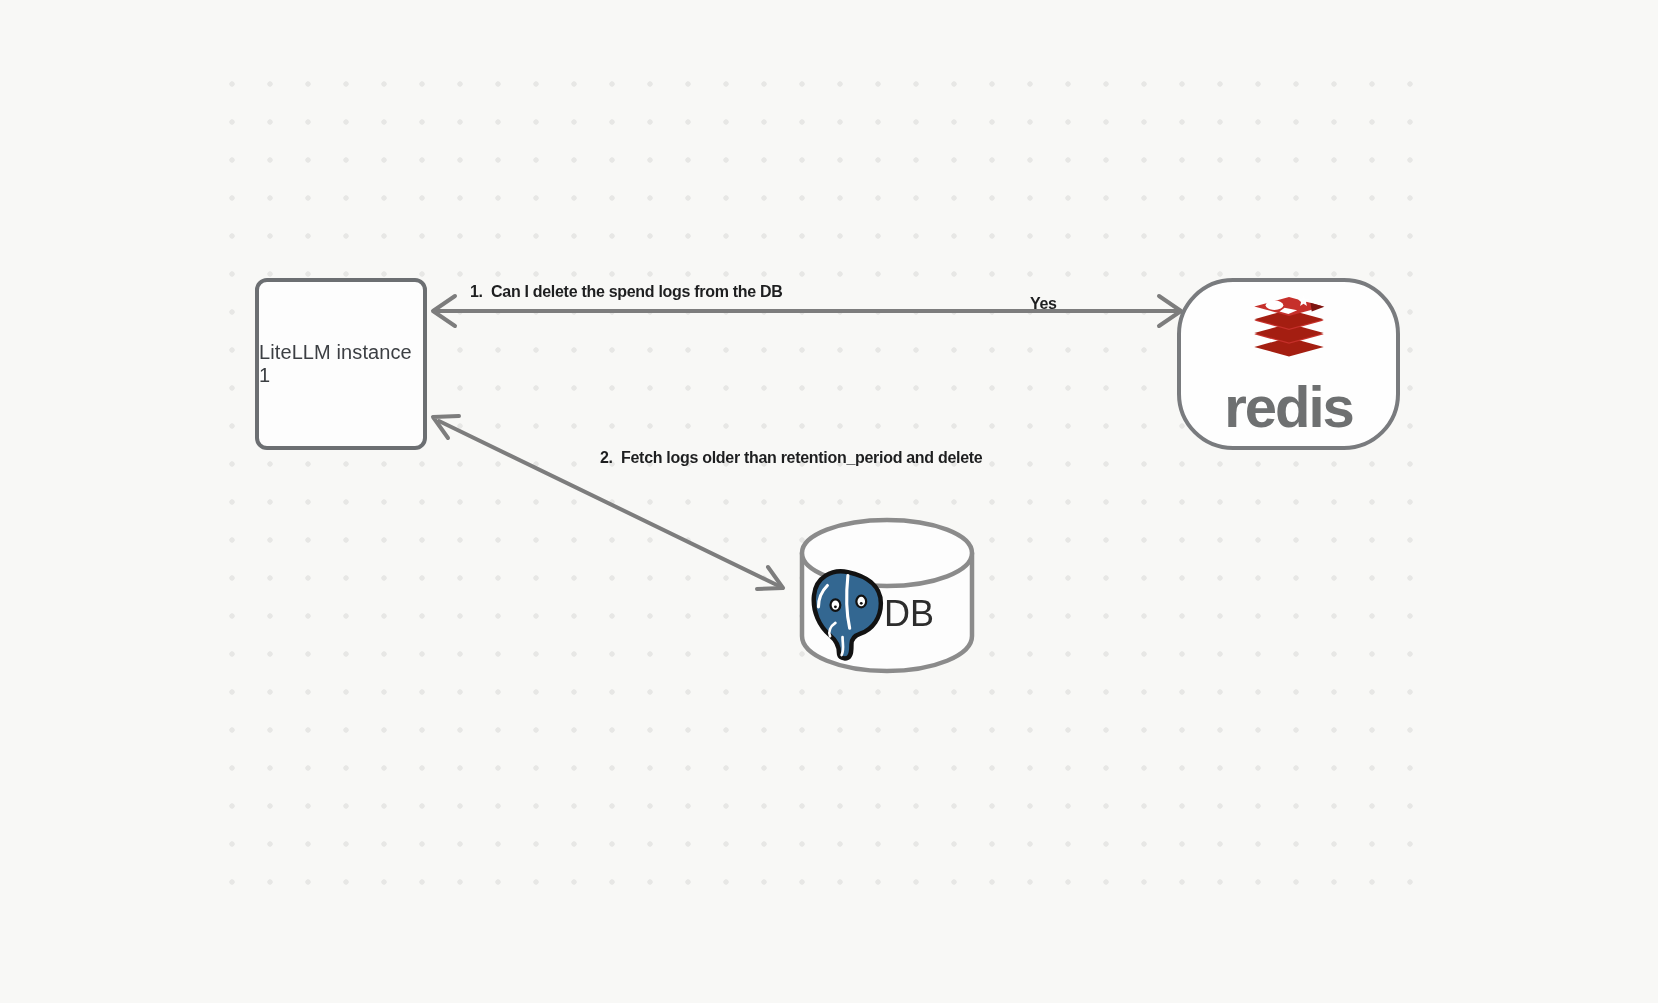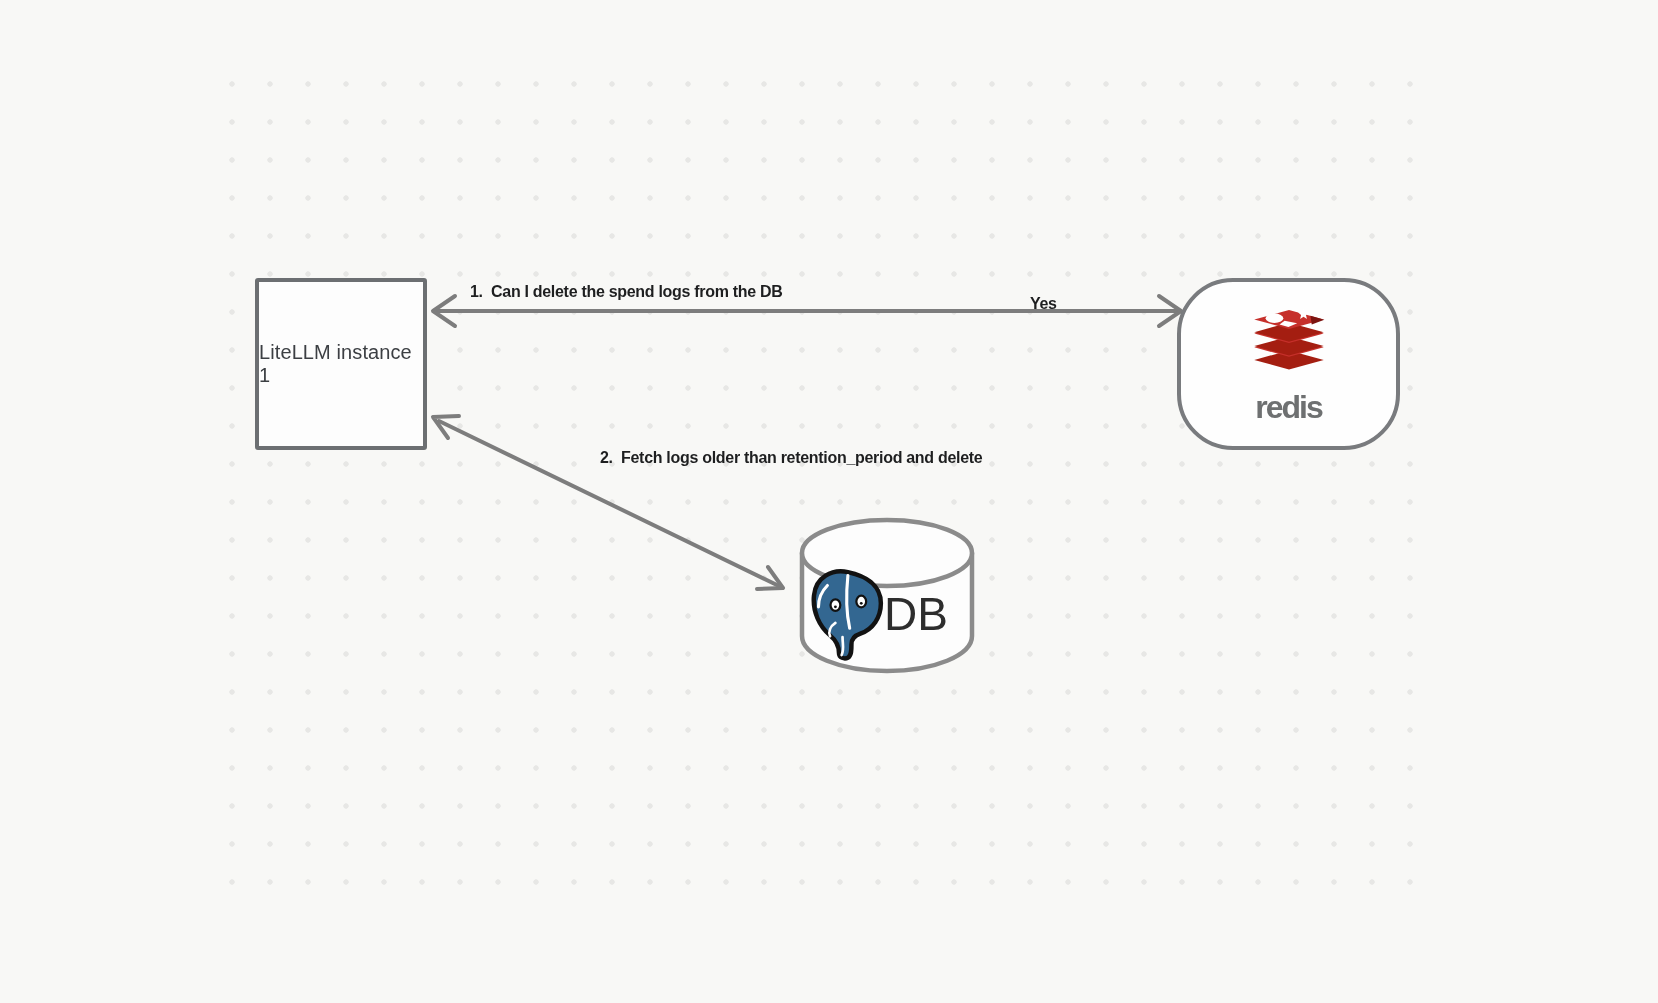--- a/index.html
+++ b/index.html
@@ -12,56 +12,56 @@
   }
   .dots{
     position:absolute;left:213px;top:65px;width:1217px;height:846px;
     background-image:radial-gradient(circle, #e7e7e5 2.4px, transparent 3px);
     background-size:38px 38px;
   }
   .node{
     position:absolute;
     width:172px;height:172px;
     border:4px solid #6c6f72;
-    border-radius:3px;
+    border-radius:12px;
     background:#fdfdfd;
     display:flex;align-items:center;justify-content:center;
     box-sizing:border-box;
   }
   .node .node-label{
     font-size:20px;color:#3c3f43;letter-spacing:0.1px;
   }
   #node-instance1{left:255px;top:278px;}
   #node-instance2{left:255px;top:519px;}
   #node-instance3{left:255px;top:758px;}
   .redis-node{
     position:absolute;left:1177px;top:278px;width:223px;height:172px;
     border:4px solid #797b7e;border-radius:56px;background:#fefefe;
     box-sizing:border-box;
     display:flex;flex-direction:column;align-items:center;justify-content:center;
   }
   .redis-wordmark{
-    font-size:32px;font-weight:bold;color:#6e7071;letter-spacing:-2px;
+    font-size:58px;font-weight:bold;color:#6e7071;letter-spacing:-2px;
     line-height:1;margin-top:14px;
   }
   .edge-svg{position:absolute;left:0;top:0;width:1658px;height:1003px;}
   .edge-label{
     position:absolute;
     font-size:16px;font-weight:bold;color:#1e1f20;
     letter-spacing:-0.3px;line-height:1;white-space:pre;
   }
   #edge1-label{left:470px;top:284px;}
   #edge1-answer{left:1030px;top:296px;}
   #edge2-label{left:560px;top:450px;margin-left:40px;}
   .db-inner{
     position:absolute;left:806px;top:566px;width:160px;height:96px;
     display:flex;align-items:center;
   }
   .db-text{
-    font-size:46px;font-weight:500;color:#2d2d2d;line-height:1;margin-left:-4px;text-align:right;
+    font-size:36px;font-weight:500;color:#2d2d2d;line-height:1;margin-left:-4px;text-align:right;
   }
 </style>
 </head>
 <body>
 
 <div class="canvas">
 
   <div class="dots"></div>
 
   <svg class="edge-svg" viewBox="0 0 1658 1003">

